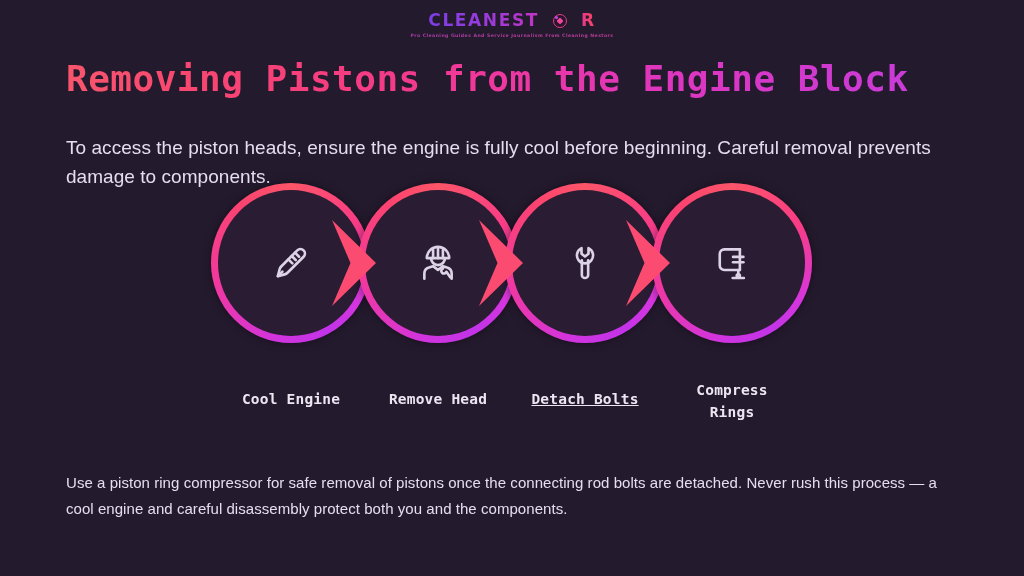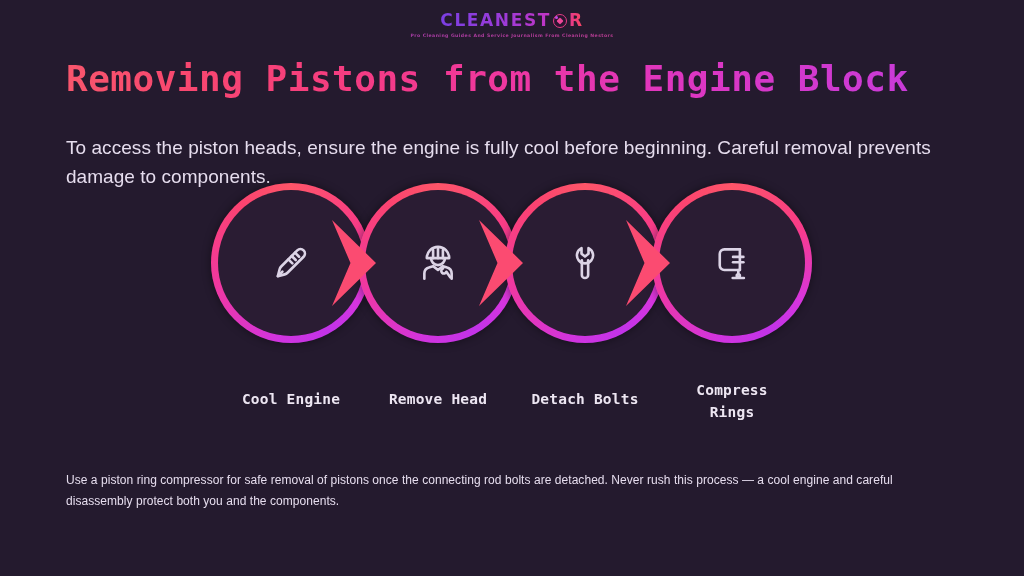--- a/index.html
+++ b/index.html
@@ -23,21 +23,21 @@
     left: 0;
     width: 100%;
     text-align: center;
     user-select: none;
   }
 
   .brand-wordmark {
     display: inline-flex;
     align-items: center;
     justify-content: center;
-    gap: 1px;
+    gap: 13px;
     font-family: "DejaVu Sans", sans-serif;
     font-weight: 700;
     font-size: 17px;
     letter-spacing: 1.6px;
     line-height: 1;
   }
 
   .brand-part-a {
     background: linear-gradient(90deg, #7B3FE4 0%, #9B3BD8 55%, #C235C4 100%);
     -webkit-background-clip: text;
@@ -242,31 +242,31 @@
     text-align: center;
     font-family: "DejaVu Sans Mono", monospace;
     font-weight: 700;
     font-size: 14.5px;
     line-height: 1.55;
     color: #EDE6F2;
     letter-spacing: 0.2px;
   }
   .step-label.l0 { left: 23px; }
   .step-label.l1 { left: 170px; }
-  .step-label.l2 { left: 317px; }
+  .step-label.l2 { left: 317px; text-decoration: underline; }
   .step-label.l3 { left: 464px; top: -9px; }
 
   
   .outro {
     position: absolute;
     top: 470px;
     left: 66px;
     width: 890px;
     font-family: "Liberation Sans", sans-serif;
-    font-size: 12px;
+    font-size: 15px;
     line-height: 1.72;
     color: #E6DDEE;
     letter-spacing: 0.05px;
   }
 </style>
 </head>
 <body>
 
 <div class="brand">
   <div class="brand-wordmark">

